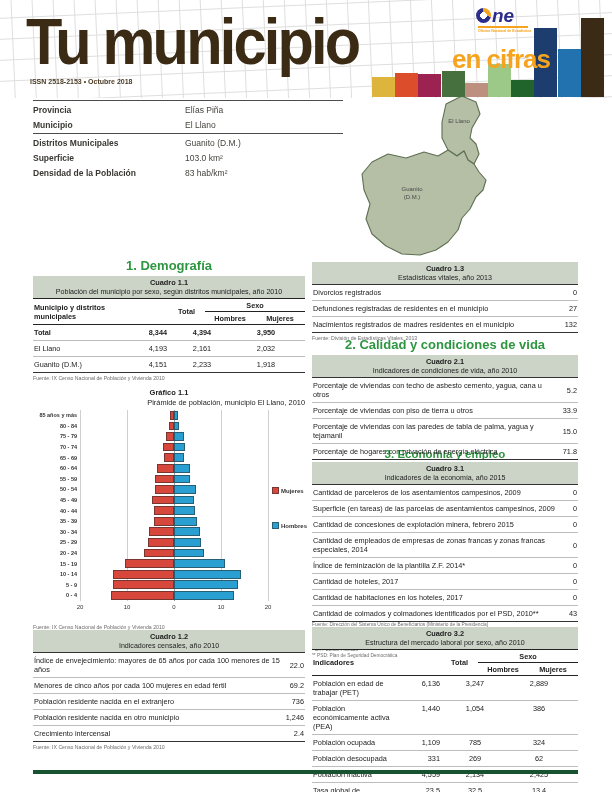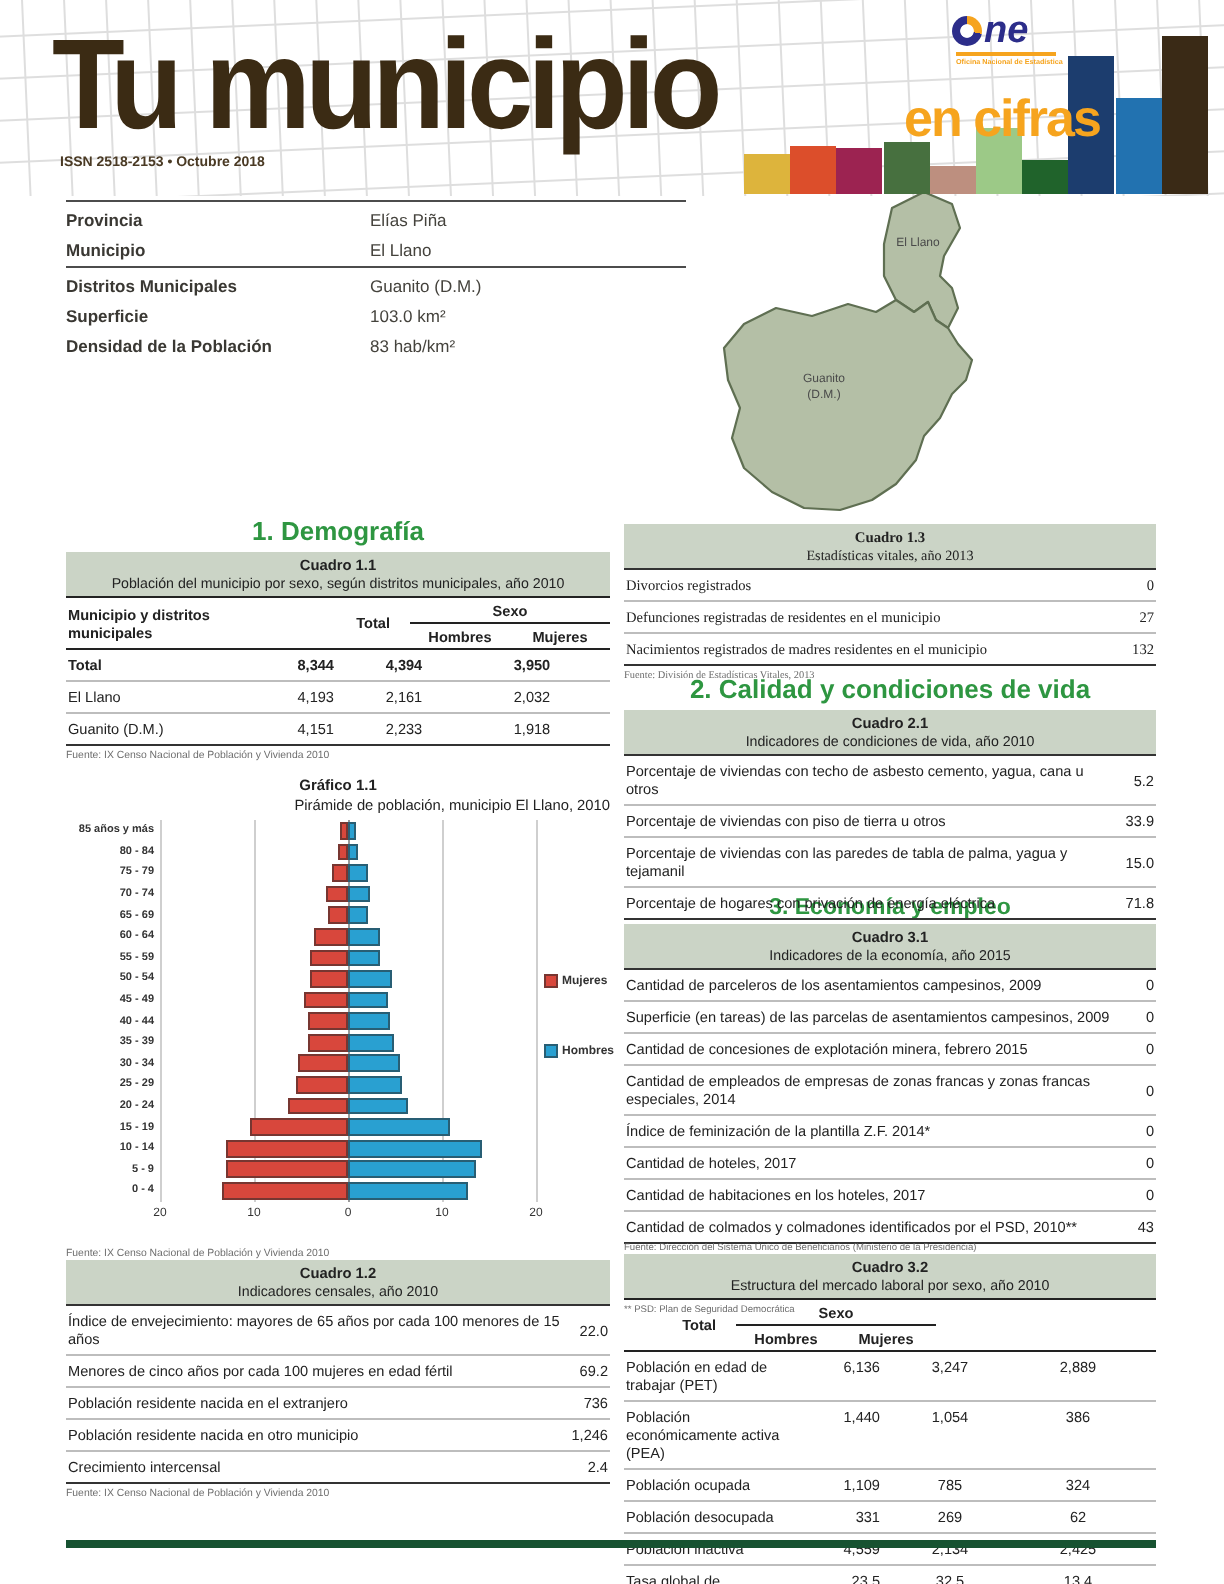--- a/index.html
+++ b/index.html
@@ -54,21 +54,21 @@
   .sx-sexo .bot{display:flex;}
   .sx-sexo .bot div{width:50px;text-align:center;font-weight:bold;padding:1.5px 0;}
   .sx-row{display:flex;border-bottom:0.6px solid #bdbdbd;padding:3px 0;}
   .sx-rows .sx-row:last-child{border-bottom:1px solid #333;}
   .sx-name{flex:1;text-align:left;padding-left:1px;}
   .sx-total{width:46px;text-align:right;padding-right:10px;}
   .sx-h,.sx-m{width:50px;text-align:center;padding-right:14px;}
   .sx-row.bold{font-weight:bold;}
   #c11{left:33px;top:276px;width:272px;}
   #c12{left:33px;top:630px;width:272px;}
-  #c13{left:312px;top:262px;width:266px;font-family:Liberation Serif, serif;}
+  #c13{left:312px;top:262px;width:266px;}
   #c21{left:312px;top:355px;width:266px;}
   #c31{left:312px;top:462px;width:266px;}
   #c32{left:312px;top:627px;width:266px;}
   .notes div{font-size:4.8px;color:#6e6e6e;line-height:1.3;}
   
   #g11{position:absolute;left:33px;top:388px;width:272px;}
   .g-title{text-align:center;font-weight:bold;font-size:7.5px;}
   .g-sub{text-align:right;font-size:7.4px;margin-top:1px;}
   #pyr{position:relative;height:212px;margin-top:3px;}
   .pgrid{position:absolute;top:0;height:191px;width:1px;background:#cfcfcf;}
@@ -474,20 +474,21 @@
     </div>
 </div>
 
 <div class="tbl" id="c32">
   <div class="band">
     <div class="t">Cuadro 3.2</div>
     <div class="s">Estructura del mercado laboral por sexo, año 2010</div>
   </div>
   <div>
       <div class="sx-head">
+        <div class="sx-namehead">Indicadores</div>
         <div class="sx-tothead">Total</div>
         <div class="sx-sexo">
           <div class="top">Sexo</div>
           <div class="bot">
             <div class="">Hombres</div>
             <div class="">Mujeres</div>
           </div>
         </div>
       </div>
       <div class="sx-rows">

